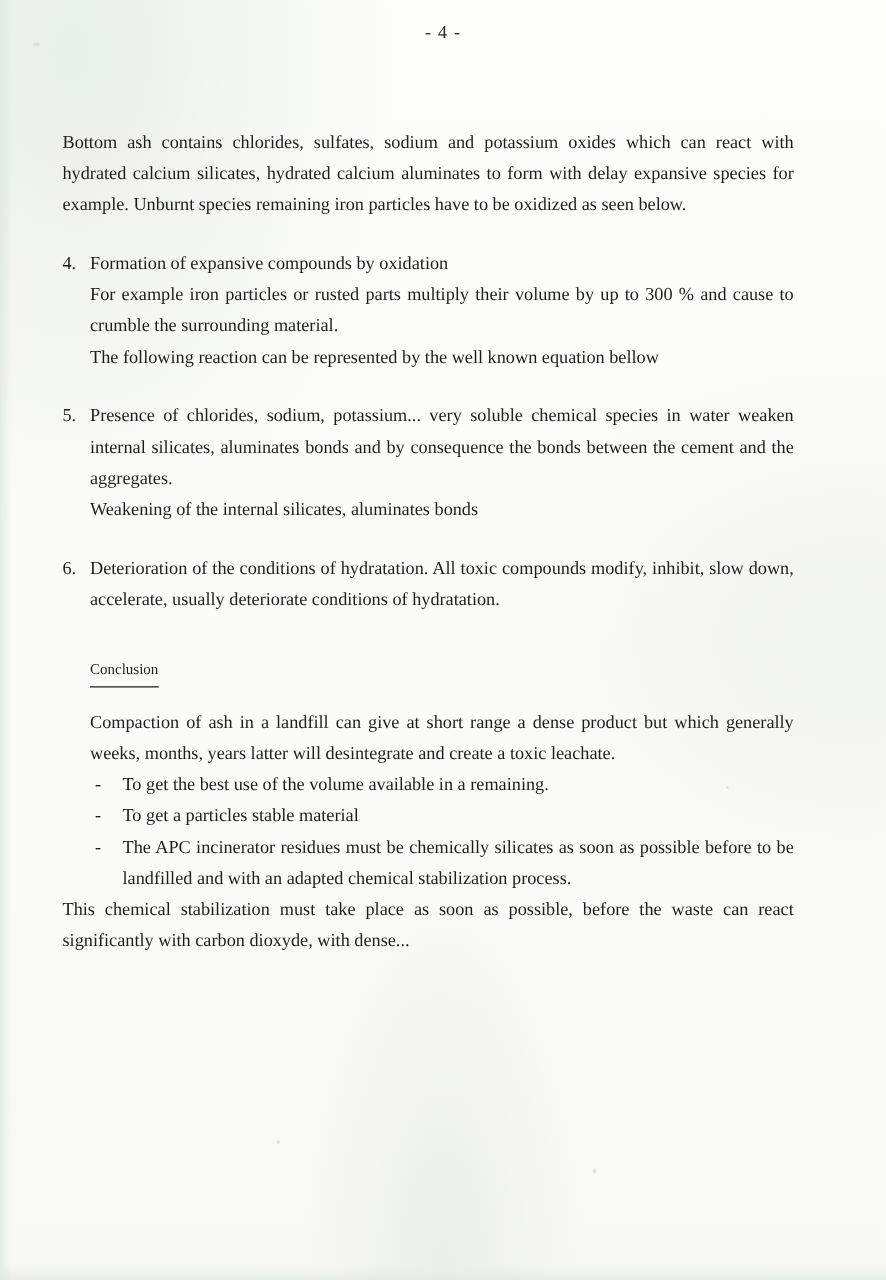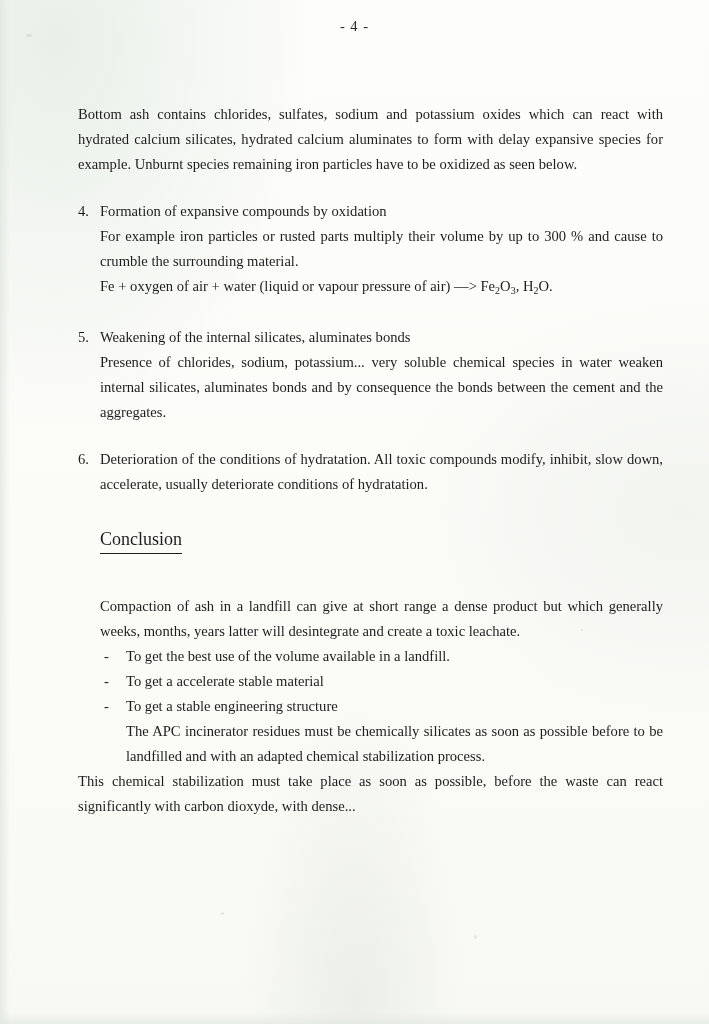--- a/index.html
+++ b/index.html
@@ -45,21 +45,21 @@
     top: 18px;
     left: 0;
     width: 709px;
     text-align: center;
     font-size: 14.5px;
     letter-spacing: 1px;
     color: #2a2a2a;
   }
   .content {
     position: absolute;
-    left: 78px;
+    left: 50px;
     top: 102px;
     width: 585px;
     font-size: 14.6px;
     line-height: 25px;
     color: #1d1d1d;
   }
   p {
     margin: 0;
     text-align: justify;
   }
@@ -87,24 +87,24 @@
     text-align: justify;
   }
   .conclusion {
     margin-top: 30px;
     margin-left: 22px;
   }
   .conclusion-title {
     display: inline-block;
     border-bottom: 1px solid #1d1d1d;
     padding-bottom: 1px;
-    font-size: 18px;
+    font-size: 12px;
   }
   .concl-body {
-    margin-top: 40px;
+    margin-top: 16px;
     margin-left: 22px;
     font-family: Liberation Serif, serif;
   }
   .concl-body p {
     text-align: justify;
   }
   .dash-list {
     margin: 0;
     padding: 0;
     list-style: none;
@@ -153,52 +153,51 @@
   <div class="page-number">- 4 -</div>
 
   <div class="content">
 
     <p class="para-intro">Bottom ash contains chlorides, sulfates, sodium and potassium oxides which can react with hydrated calcium silicates, hydrated calcium aluminates to form with delay expansive species for example. Unburnt species remaining iron particles have to be oxidized as seen below.</p>
 
     <div class="block">
       <span class="num">4.</span>
       <span class="line nojust">Formation of expansive compounds by oxidation</span>
       <span class="line just">For example iron particles or rusted parts multiply their volume by up to 300 % and cause to crumble the surrounding material.</span>
-      <span class="line nojust"><span>Fe + oxygen of air + water (liquid or vapour pressure of air) —&gt; Fe</span><sub>2</sub><span>O</span><sub>3</sub><span>, H</span><sub>2</sub><span>O.</span></span>
+      <span class="line nojust">The following reaction can be represented by the well known equation bellow</span>
     </div>
 
     <div class="block">
       <span class="num">5.</span>
+      <span class="line just">Presence of chlorides, sodium, potassium... very soluble chemical species in water weaken internal silicates, aluminates bonds and by consequence the bonds between the cement and the aggregates.</span>
       <span class="line nojust">Weakening of the internal silicates, aluminates bonds</span>
-      <span class="line just">Presence of chlorides, sodium, potassium... very soluble chemical species in water weaken internal silicates, aluminates bonds and by consequence the bonds between the cement and the aggregates.</span>
     </div>
 
     <div class="block">
       <span class="num">6.</span>
       <span class="line just">Deterioration of the conditions of hydratation. All toxic compounds modify, inhibit, slow down, accelerate, usually deteriorate conditions of hydratation.</span>
     </div>
 
     <div class="conclusion">
       <span class="conclusion-title">Conclusion</span>
     </div>
 
     <div class="concl-body">
       <p>Compaction of ash in a landfill can give at short range a dense product but which generally weeks, months, years latter will desintegrate and create a toxic leachate.</p>
       <ul class="dash-list">
         <li>
           <span class="dash">-</span>
-          <span>To get the best use of the volume available in a landfill.</span>
+          <span>To get the best use of the volume available in a remaining.</span>
         </li>
         <li>
           <span class="dash">-</span>
-          <span>To get a accelerate stable material</span>
+          <span>To get a particles stable material</span>
         </li>
         <li>
           <span class="dash">-</span>
-          <span>To get a stable engineering structure</span>
         </li>
       </ul>
       <p class="indented">The APC incinerator residues must be chemically silicates as soon as possible before to be landfilled and with an adapted chemical stabilization process.</p>
       <div class="tail">
         <p>This chemical stabilization must take place as soon as possible, before the waste can react significantly with carbon dioxyde, with dense...</p>
       </div>
     </div>
 
   </div>
 </div>

